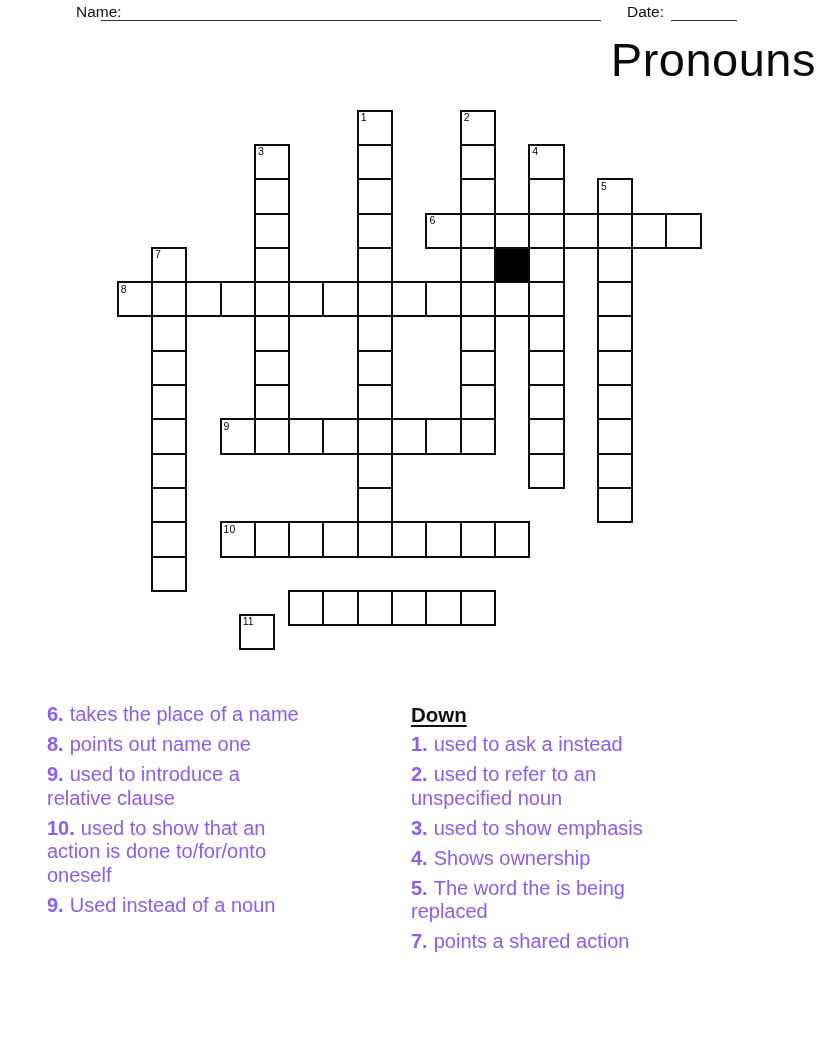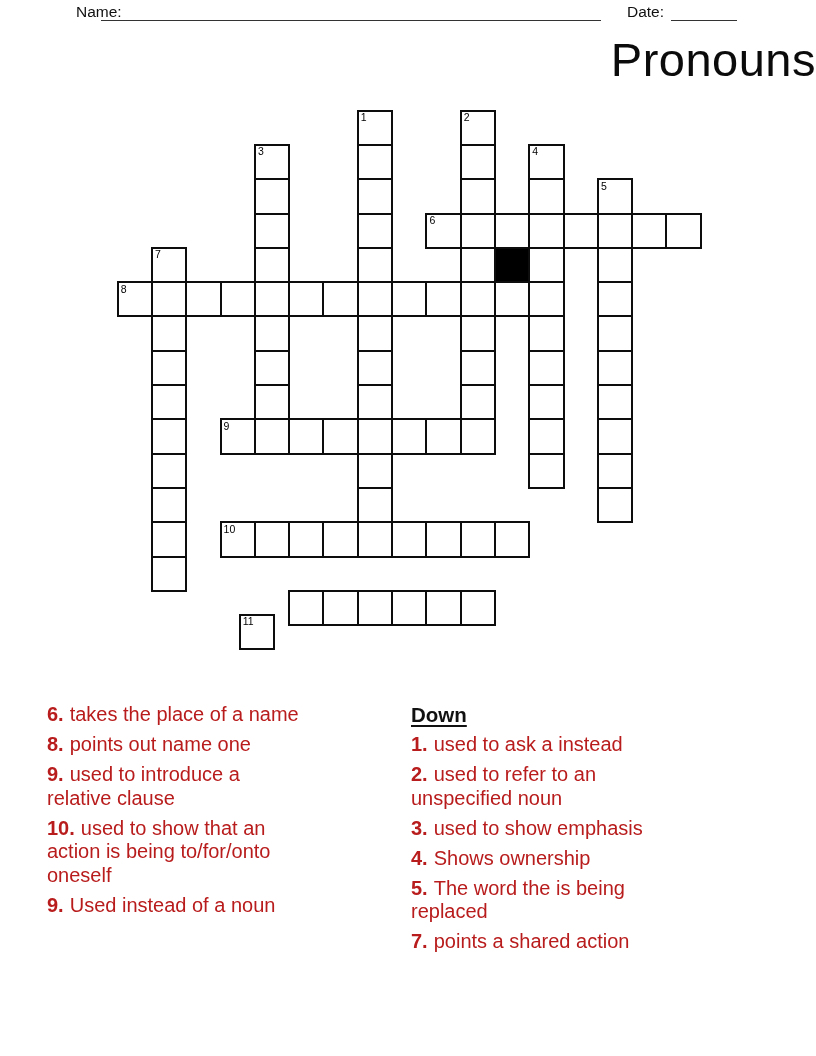--- a/index.html
+++ b/index.html
@@ -27,21 +27,21 @@
     font-family:"Liberation Sans",sans-serif;
   }
   
   .clue-col{position:absolute;top:703px;}
   .clue-col.across{left:47px;width:348px;}
   .clue-col.down{left:411px;width:365px;}
   .clue-head{
     font-size:20.5px;line-height:24px;font-weight:bold;margin:0 0 6px 0;color:#111;
     text-decoration:underline;text-decoration-thickness:2px;text-underline-offset:3px;
   }
-  p.clue{margin:0 0 6.3px 0;font-size:20px;line-height:23.7px;color:#b91c1c;}
+  p.clue{margin:0 0 6.3px 0;font-size:20px;line-height:23.7px;color:#8b5cf6;}
   .cnum{font-weight:bold;margin-right:6px;}
   .ctext{white-space:pre-line;}
 </style>
 </head>
 <body>
 
 <div class="page">
 
   <span class="hdr-label" style="left:44px;margin-left:32px;">Name:</span>
   <span class="hdr-line" style="left:101px;width:500px;"></span>
@@ -171,21 +171,21 @@
       <div class="cell black" style="left: 377.3px; top: 137.2px;"></div>
     </div>
 
   <div class="clue-col across">
     <div class="clue-list">
         <p class="clue"><span class="cnum">6.</span><span class="ctext">takes the place of a name</span></p>
         <p class="clue"><span class="cnum">8.</span><span class="ctext">points out name one</span></p>
         <p class="clue"><span class="cnum">9.</span><span class="ctext">used to introduce a
 relative clause</span></p>
         <p class="clue"><span class="cnum">10.</span><span class="ctext">used to show that an
-action is being to/for/onto
+action is done to/for/onto
 oneself</span></p>
         <p class="clue"><span class="cnum">9.</span><span class="ctext">Used instead of a noun</span></p>
       </div>
   </div>
 
   <div class="clue-col down">
     <h2 class="clue-head">Down</h2>
     <div class="clue-list">
         <p class="clue"><span class="cnum">1.</span><span class="ctext">used to ask a instead</span></p>
         <p class="clue"><span class="cnum">2.</span><span class="ctext">used to refer to an

